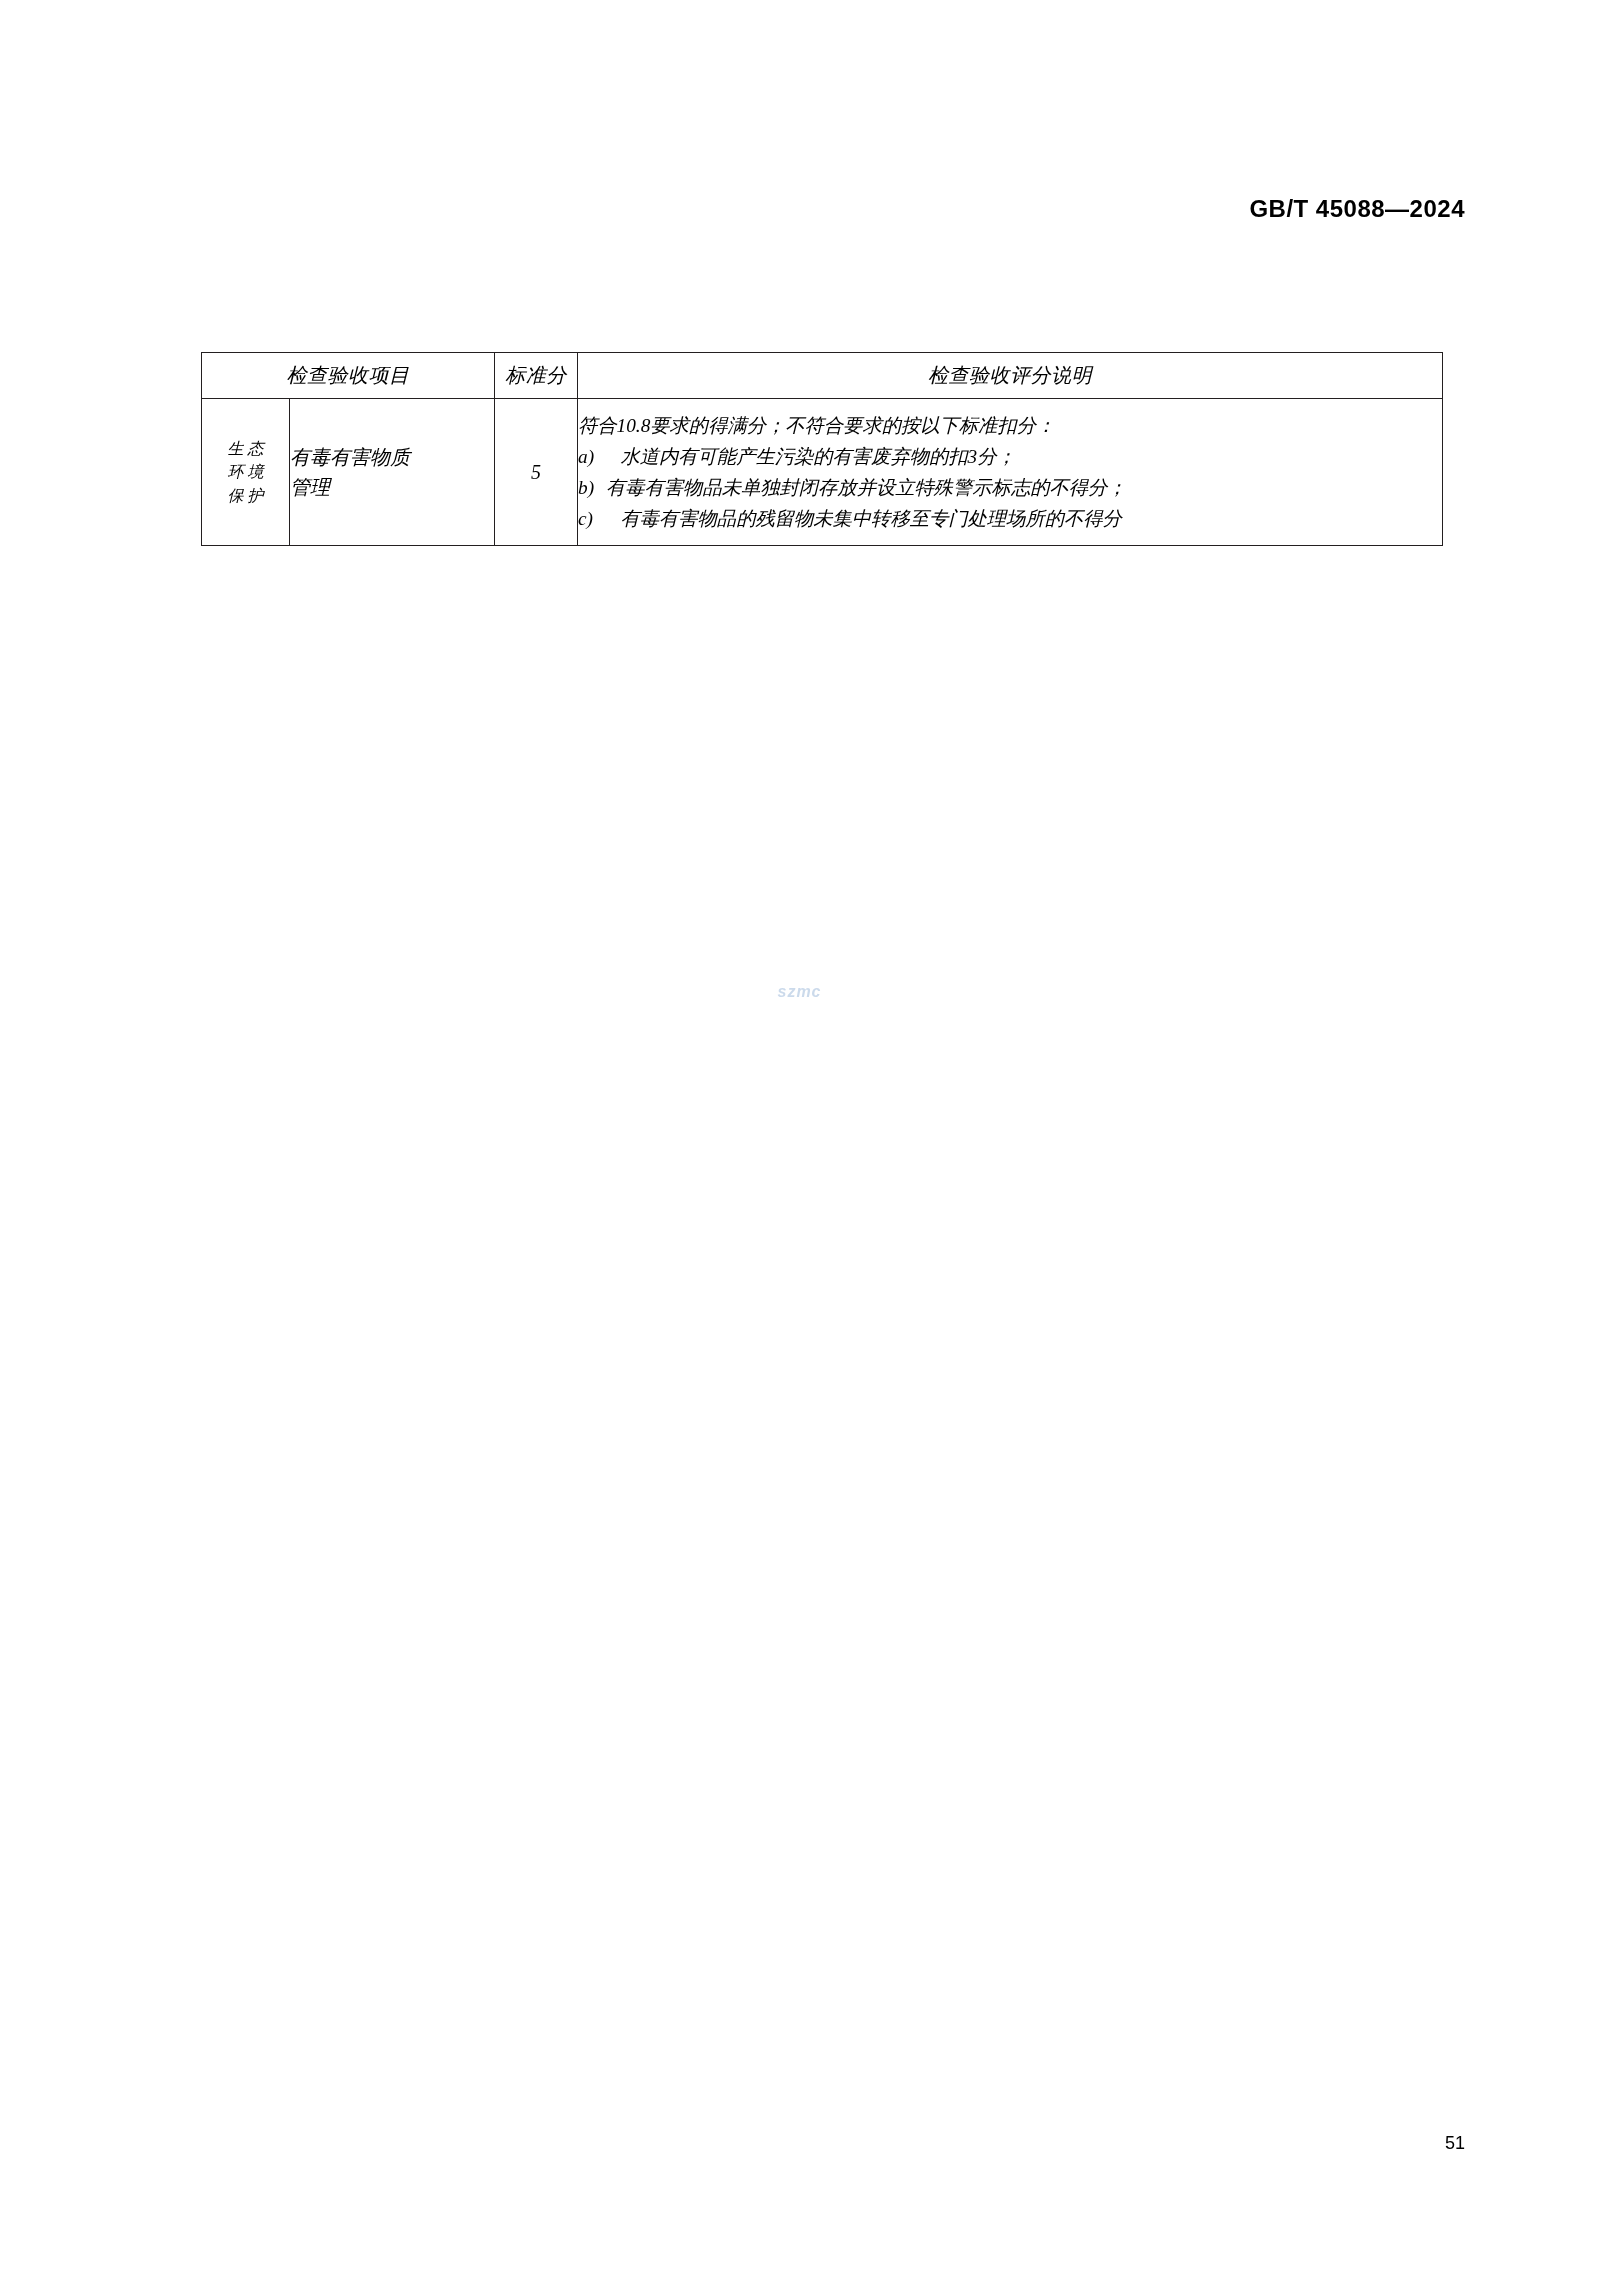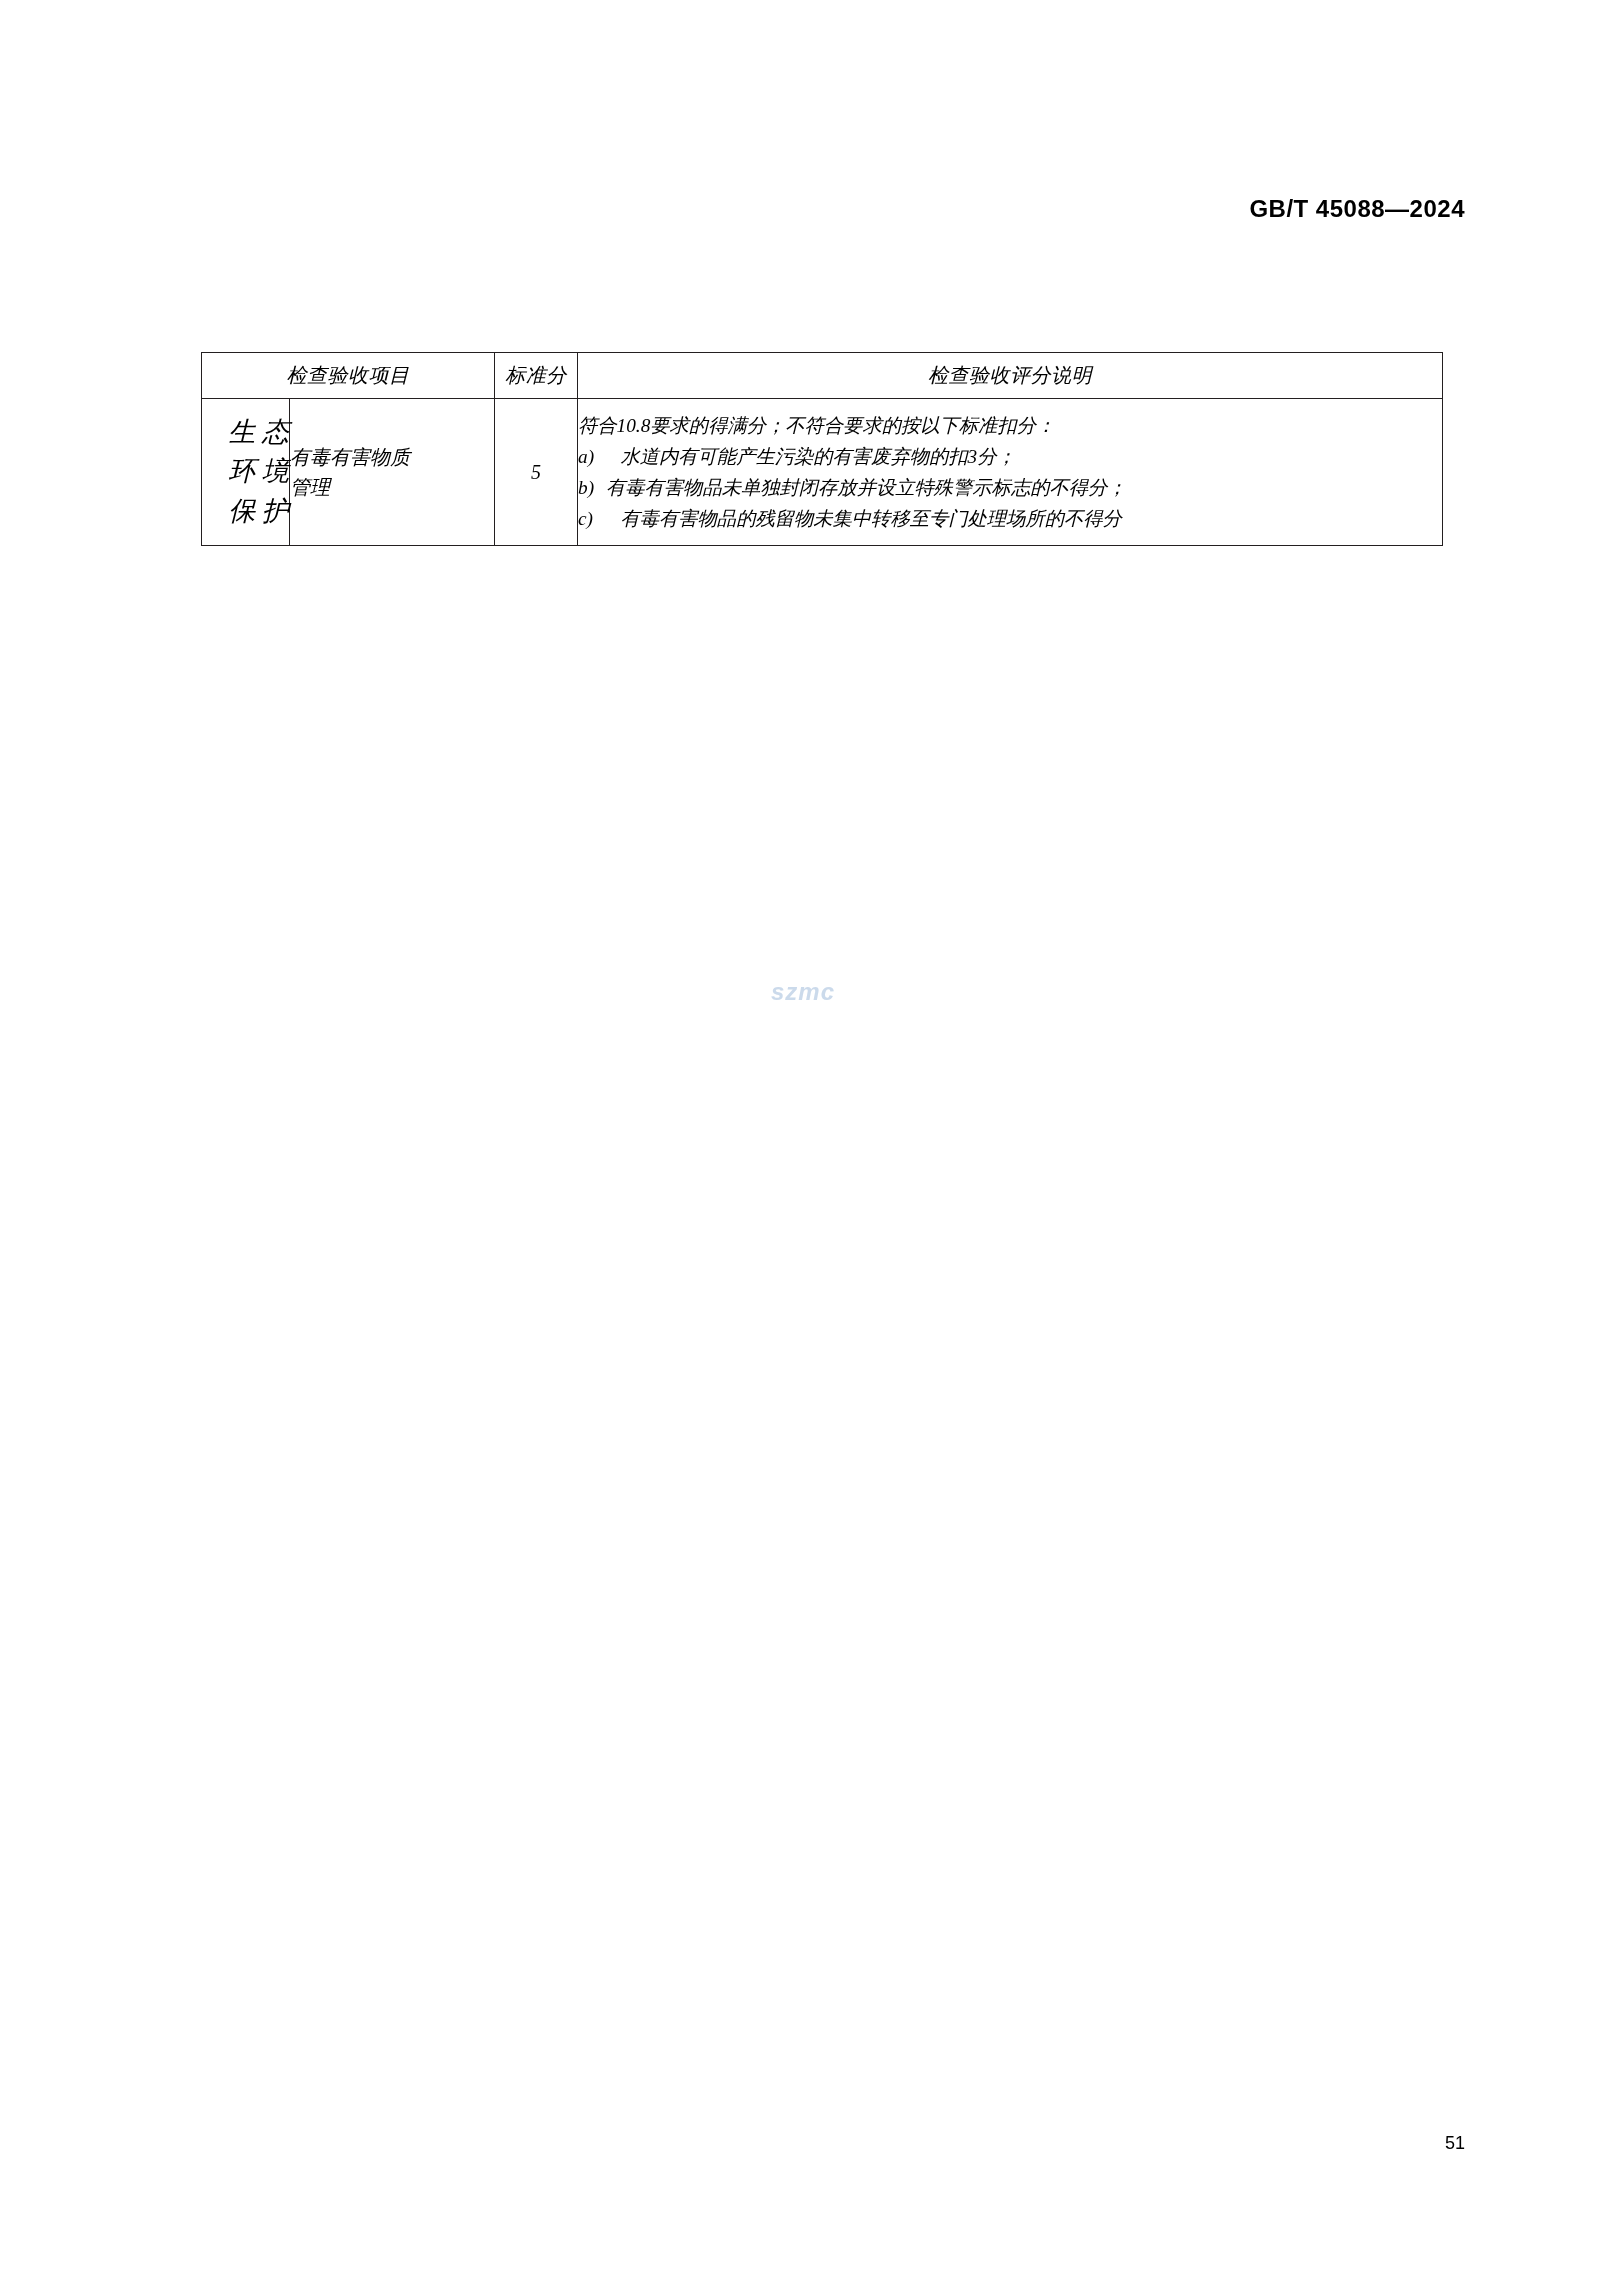--- a/index.html
+++ b/index.html
@@ -67,22 +67,22 @@
   }
   .col-item-a { width: 88px; }
   .col-item-b { width: 205px; }
   .col-score { width: 83px; }
   .col-desc { width: 865px; }
 
   .body-row td {
     height: 146px;
   }
   .cell-cat {
-    text-align: right;
-    font-size: 27px;
+    text-align: center;
+    font-size: 16px;
     line-height: 1.45;
     padding: 5.2px 3.1px;
   }
   .cell-cat span { display: block; }
   .cell-sub {
     font-size: 20px;
     line-height: 1.5;
     padding: 5.2px 12.5px;
   }
   .cell-sub span { display: block; }
@@ -109,21 +109,21 @@
   }
   .watermark {
     position: absolute;
     top: 976px;
     left: 771px;
     width: 57px;
     height: 32px;
     color: #c3d4e8;
     font-family: "Liberation Sans", sans-serif;
     font-weight: bold;
-    font-size: 24px;
+    font-size: 16px;
     font-style: italic;
     letter-spacing: 1px;
     opacity: 0.85;
     text-align: center;
     line-height: 32px;
     user-select: none;
   }
   .page-number {
     position: absolute;
     bottom: 141px;

